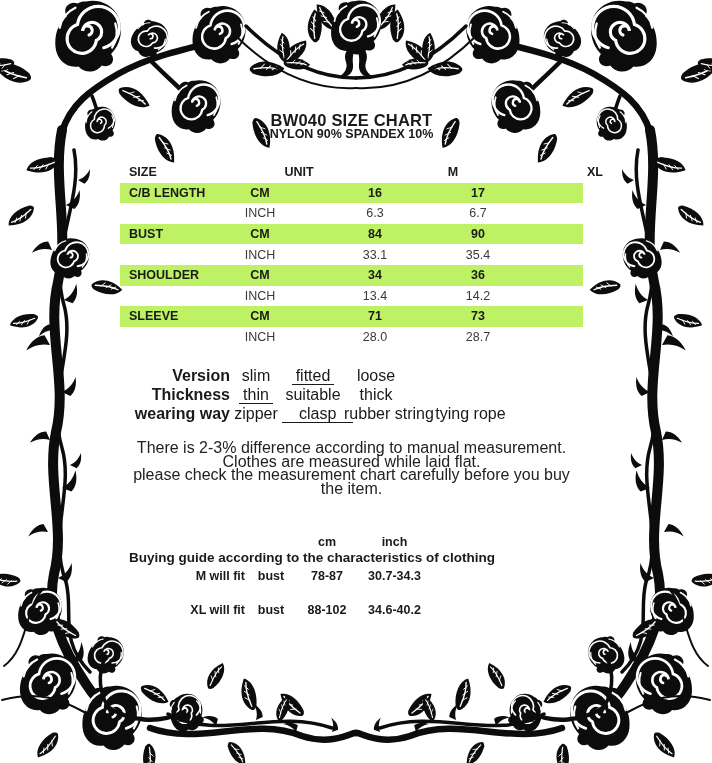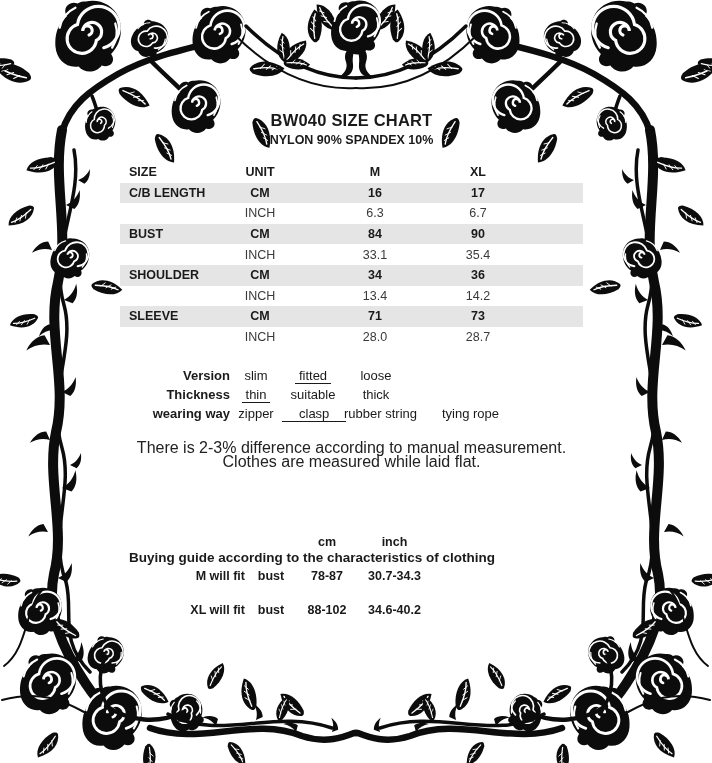--- a/index.html
+++ b/index.html
@@ -12,30 +12,30 @@
   .abs{position:absolute;}
   
   #border-art{position:absolute;left:0;top:0;width:712px;height:763px;z-index:0;}
   .vine{fill:none;stroke:#0c0c0c;stroke-linecap:round;}
   .w2{stroke-width:2}.w3{stroke-width:3.5}.w4{stroke-width:4.5}.w6{stroke-width:6.5}.w9{stroke-width:10}
   .ink{fill:#0c0c0c;}
   .wl{stroke:#ffffff;fill:none;stroke-linecap:round;}
   
   #content{position:absolute;left:0;top:0;width:712px;height:763px;z-index:1;}
   .title{left:120px;top:111px;width:463px;text-align:center;font-size:16.5px;font-weight:700;letter-spacing:.2px;}
-  .subtitle{left:120px;top:133px;width:463px;text-align:center;font-size:12.5px;font-weight:700;}
+  .subtitle{left:120px;top:127px;width:463px;text-align:center;font-size:12.5px;font-weight:700;}
   .size-table{left:120px;top:162px;width:463px;}
   .st-row{display:grid;grid-template-columns:100px 80px 150px 56px 1fr;height:20.6px;align-items:center;font-size:12.5px;}
   .st-row .c0{padding-left:9px;text-align:left;}
   .st-row .c1,.st-row .c2,.st-row .c3{text-align:center;}
-  .st-header{font-weight:700;}
-  .shaded{background:#e5e5e5;font-weight:700;}
+  .st-header{font-weight:700;gap:39px;}
+  .shaded{background:#bef264;font-weight:700;}
   .inch-row{color:#3a3a3a;font-weight:400;}
   .attr-table{left:120px;top:366px;}
-  .attr-row{display:grid;grid-template-columns:110px 52px 62px 64px 125px;height:19px;align-items:center;font-size:13px;white-space:nowrap;}
+  .attr-row{display:grid;grid-template-columns:110px 52px 62px 64px 125px;height:19px;align-items:center;font-size:16px;white-space:nowrap;}
   .attr-row .lab{font-weight:700;text-align:right;}
   .attr-row .v{text-align:center;}
   .u{border-bottom:1.4px solid #1a1a1a;padding:0 4px;}
   .u-wide{border-bottom:1.4px solid #1a1a1a;padding:0 17px;}
   .notes{left:120px;top:441px;width:463px;text-align:center;font-size:16px;line-height:13.6px;color:#222;}
   .guide-heading{left:129px;top:510px;font-size:13.5px;font-weight:700;margin-top:40px;}
   .guide-table{left:120px;top:534px;}
   .g-row{display:grid;grid-template-columns:125px 52px 60px 75px;font-size:12.5px;font-weight:700;height:16px;align-items:center;margin-bottom:18px;}
   .g-row .gl{text-align:right;}
   .g-row .gc{text-align:center;white-space:nowrap;}
@@ -246,20 +246,21 @@
       <div class="v">zipper</div>
       <div class="v"><span class="u-wide">clasp</span></div>
       <div class="v">rubber string</div>
       <div class="v">tying rope</div>
     </div>
   </div>
 
   <div class="abs notes">
     <div>There is 2-3% difference according to manual measurement.</div>
     <div>Clothes are measured while laid flat.</div>
+    <div>please check the measurement chart carefully before you buy the item.</div>
   </div>
 
   <div class="abs guide-heading">Buying guide according to the characteristics of clothing</div>
 
   <div class="abs guide-table">
     <div class="g-row">
       <div class="gl"></div>
       <div class="gc"></div>
       <div class="gc">cm</div>
       <div class="gc">inch</div>

